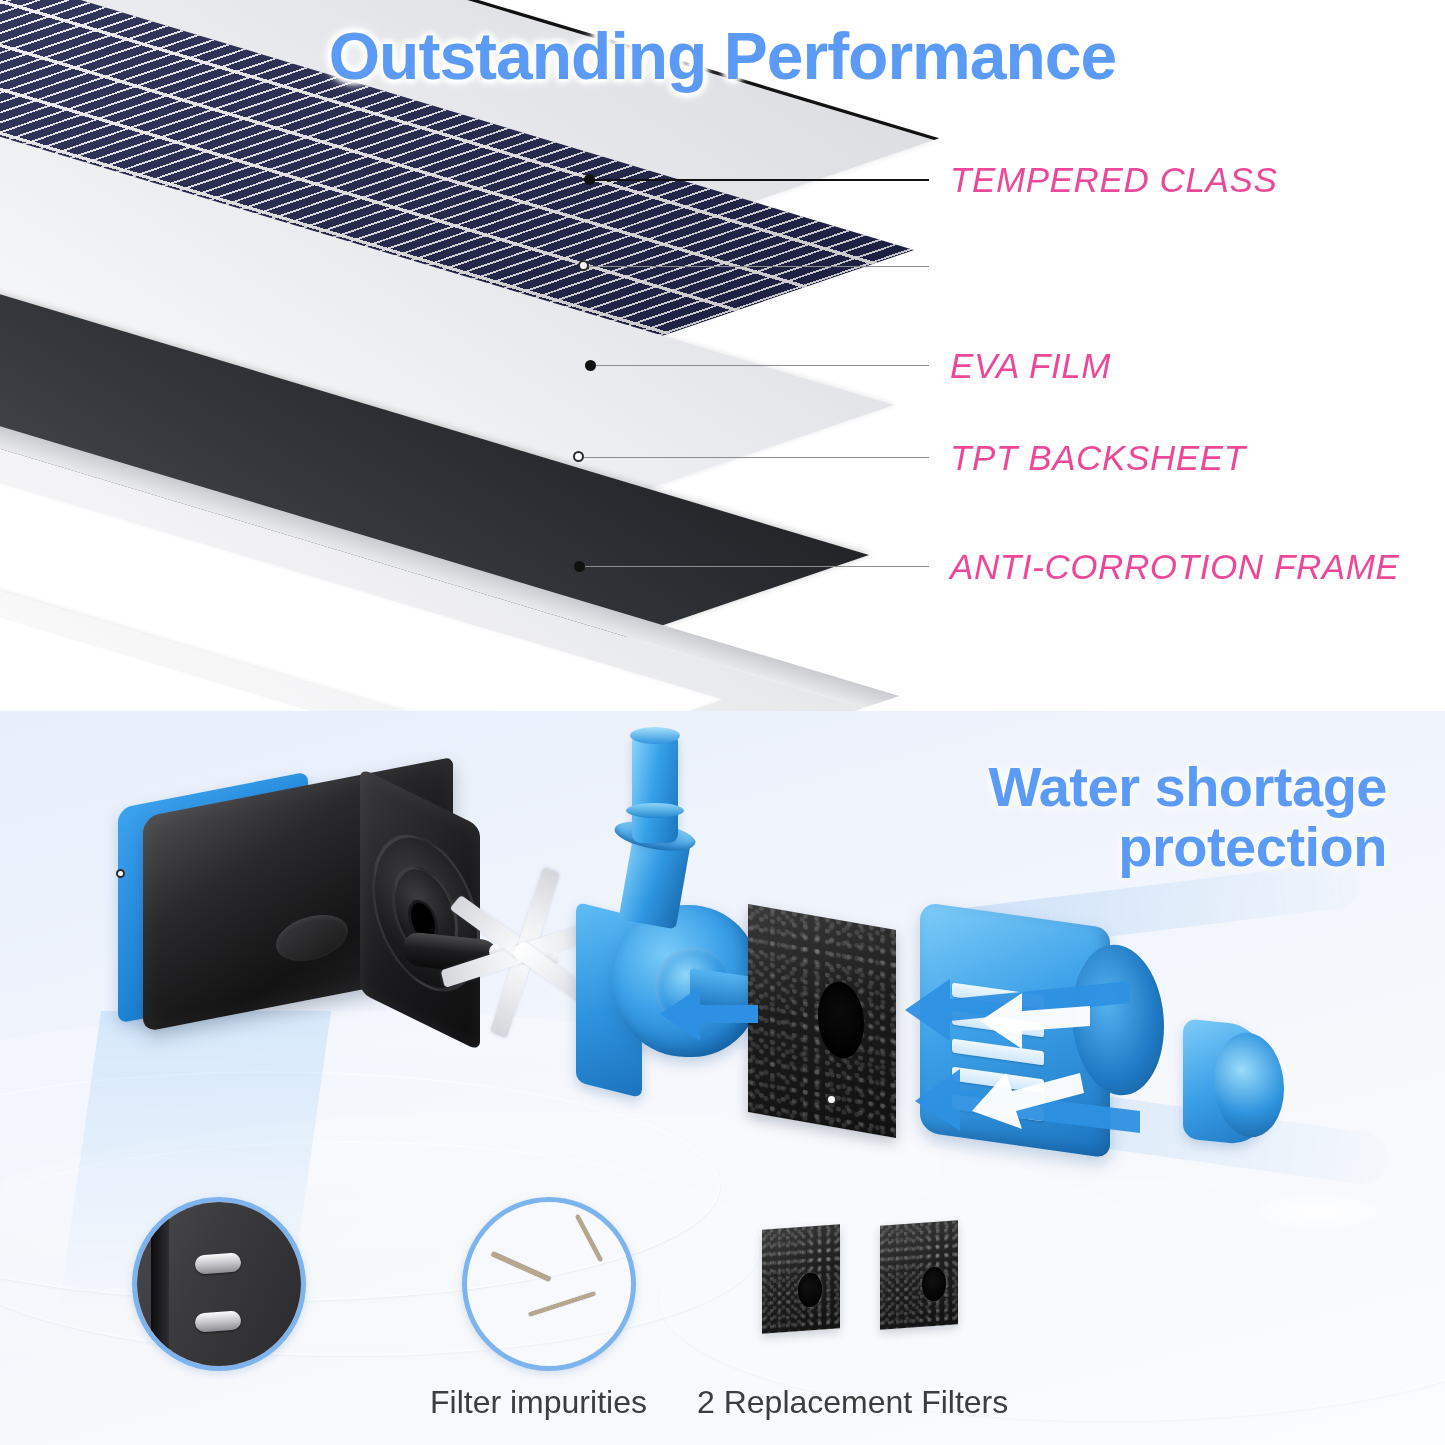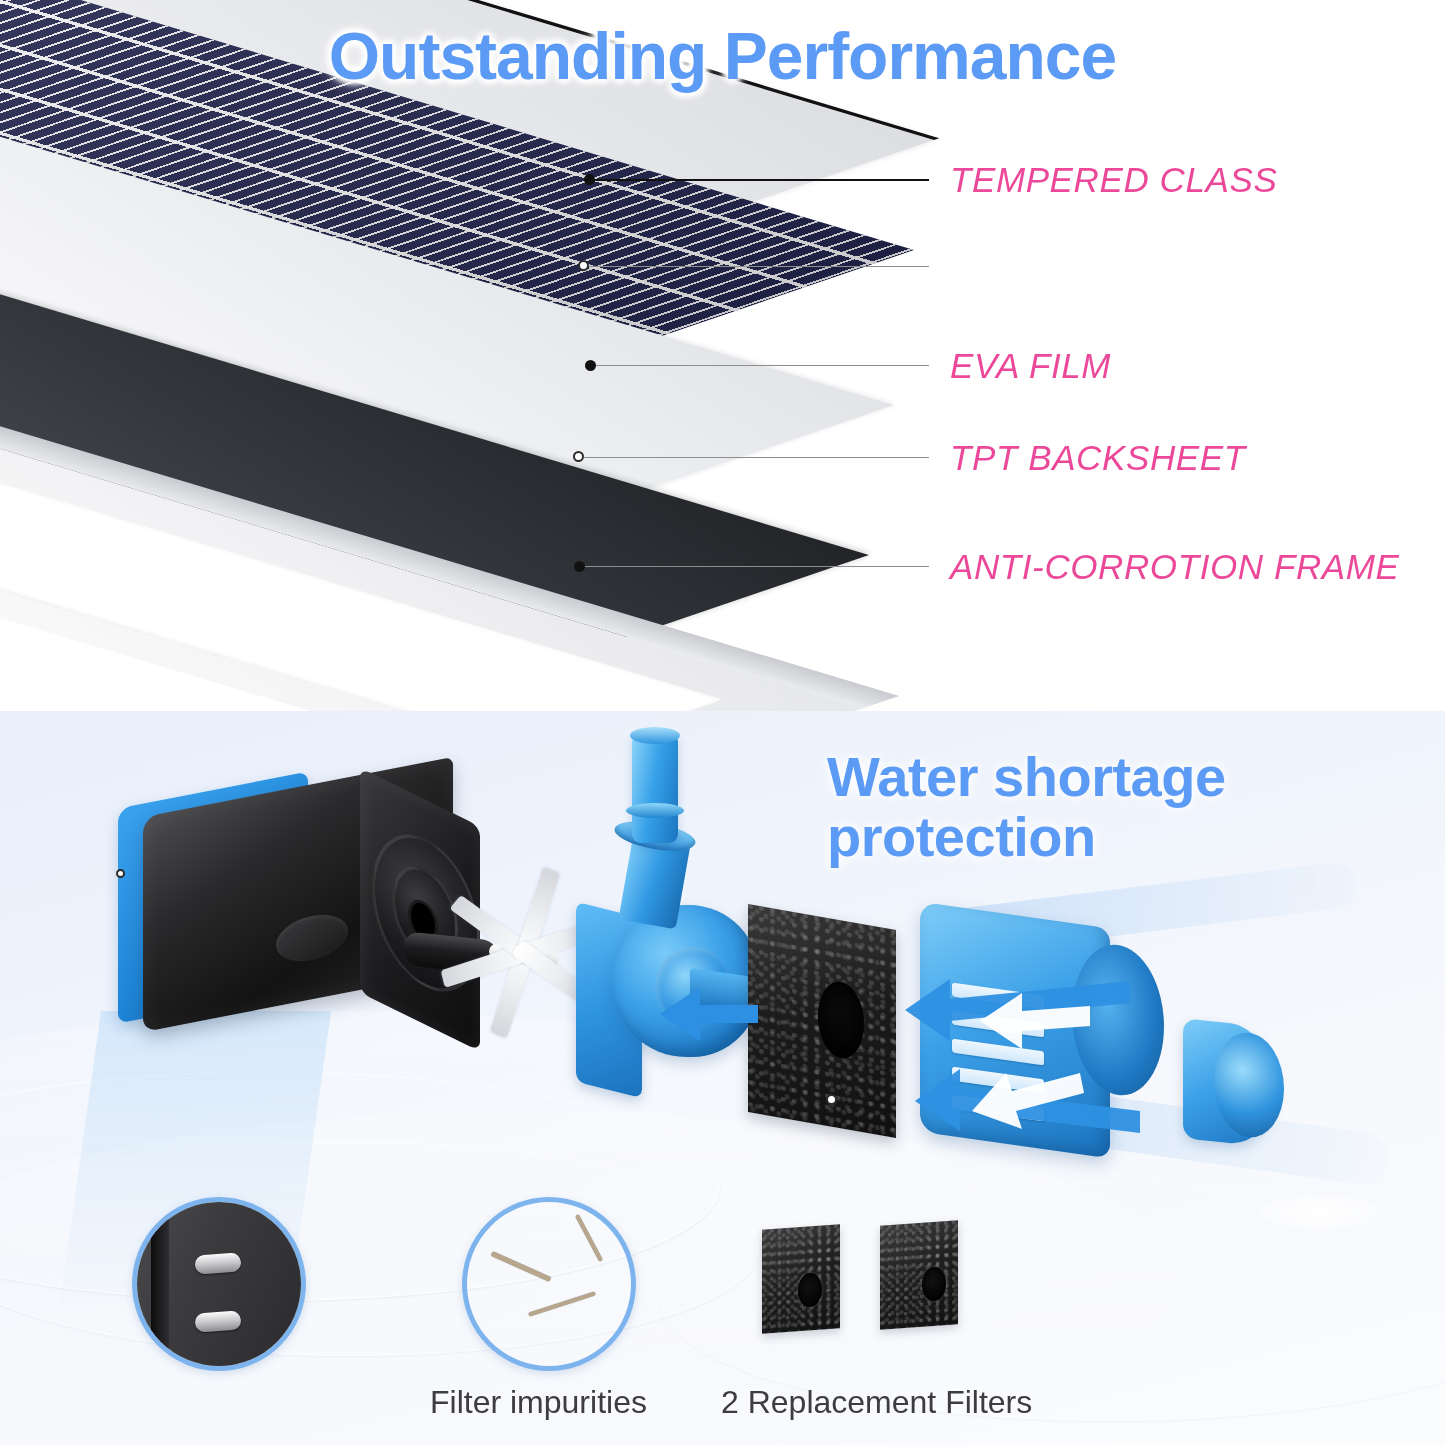--- a/index.html
+++ b/index.html
@@ -141,22 +141,22 @@
     position:absolute; border-radius:50%;
     border:2px solid rgba(255,255,255,.75);
     box-shadow:0 1px 2px rgba(160,180,205,.35);
   }
   .rband{
     position:absolute; border-radius:50%;
     background:linear-gradient(180deg, rgba(255,255,255,.55), rgba(255,255,255,0));
   }
 
   #sub-title{
-    position:absolute; right:58px; top:36px; width:560px;
-    text-align:left;
+    position:absolute; right:58px; top:46px; width:560px;
+    text-align:right;
     font-size:56px; font-weight:bold; line-height:1.08;
     color:#5b9bf5; letter-spacing:-.5px;
     z-index:25;
     text-shadow:0 0 8px #fff, 0 0 14px #fff;
   }
 
   
   #motor-bluebody{
     position:absolute; left:118px; top:790px - 711px; width:190px; height:215px;
     background:linear-gradient(150deg,#3ba2ef 0%, #1f86d8 60%, #1470bd 100%);
@@ -528,14 +528,14 @@
     <div class="twig" style="left:22px;top:62px;width:64px;height:5px;transform:rotate(24deg);"></div>
     <div class="twig" style="left:60px;top:100px;width:70px;height:4px;transform:rotate(-18deg);"></div>
     <div class="twig" style="left:96px;top:34px;width:52px;height:4px;transform:rotate(62deg);"></div>
   </div>
   <div class="caption" style="left:430px; top:673px;">Filter impurities</div>
 
   <div class="filter-cube" style="left:762px; top:516px;"></div>
   <div class="filter-hole" style="left:798px; top:562px; transform:skewY(-4deg);"></div>
   <div class="filter-cube" style="left:880px; top:512px;"></div>
   <div class="filter-hole" style="left:922px; top:556px; transform:skewY(-4deg);"></div>
-  <div class="caption" style="left:721px; top:673px;">2 Replacement Filters</div>
+  <div class="caption" style="left:697px; top:673px;">2 Replacement Filters</div>
 </div>
 
 </body></html>

